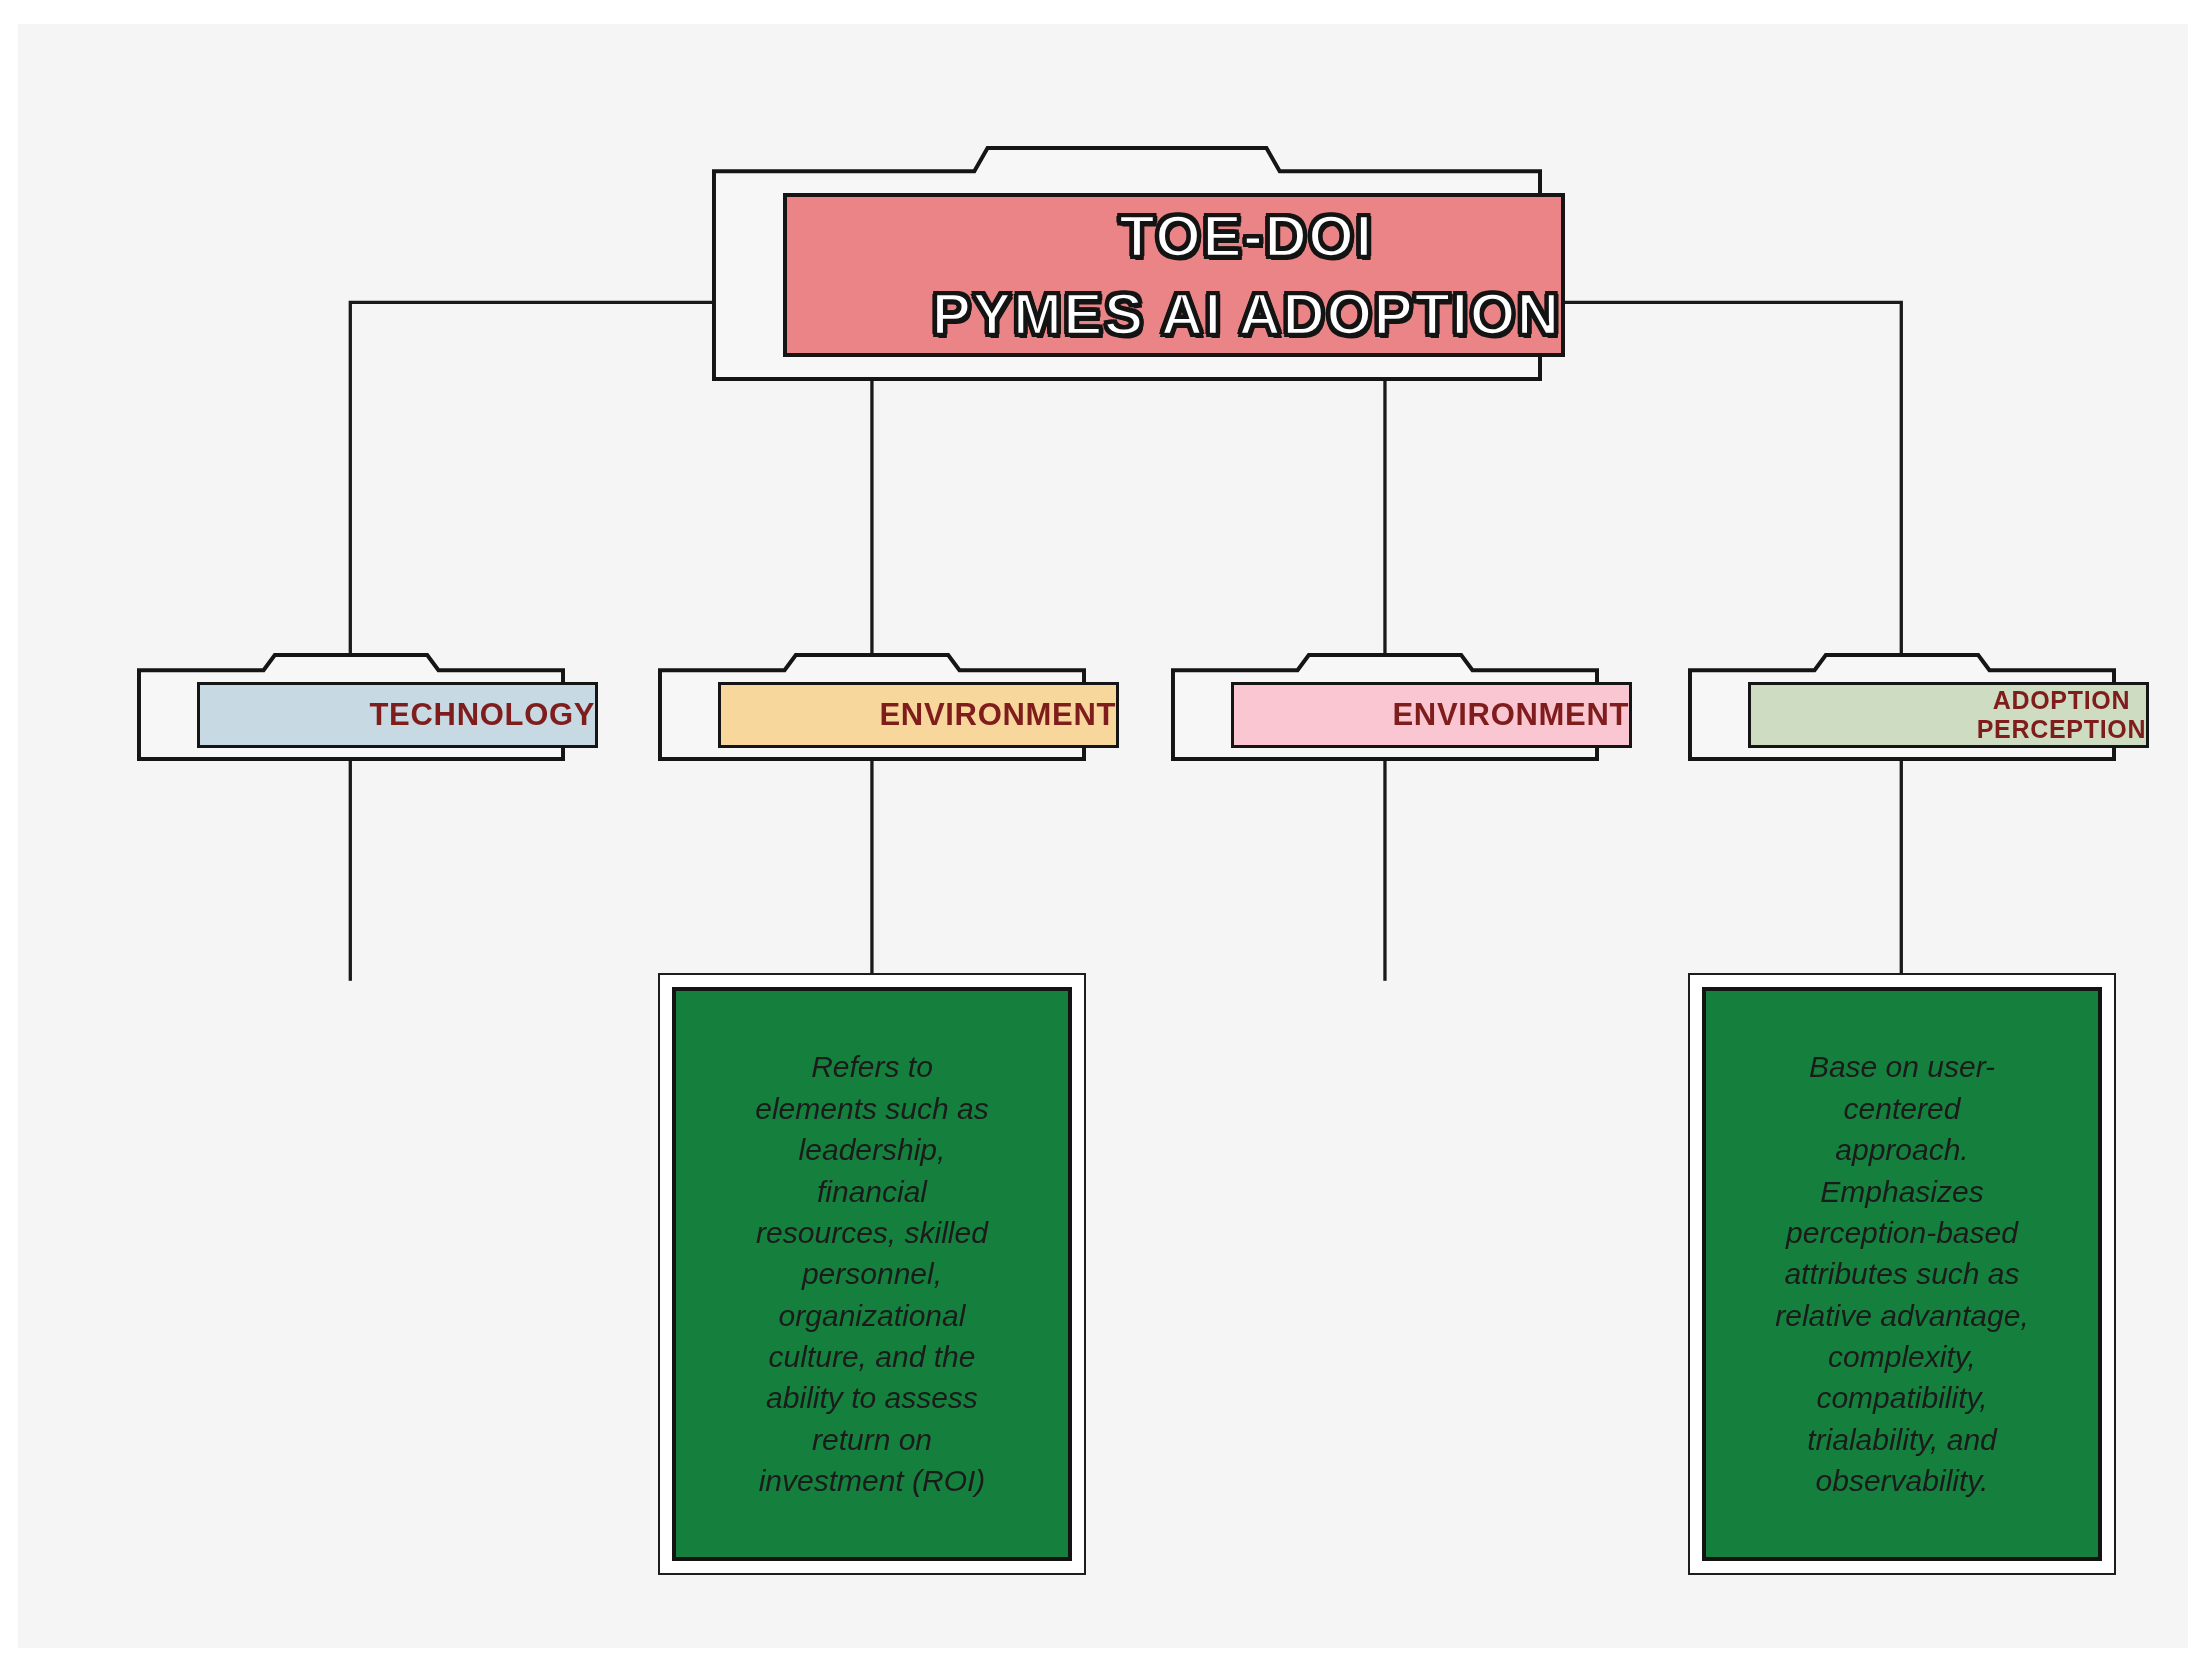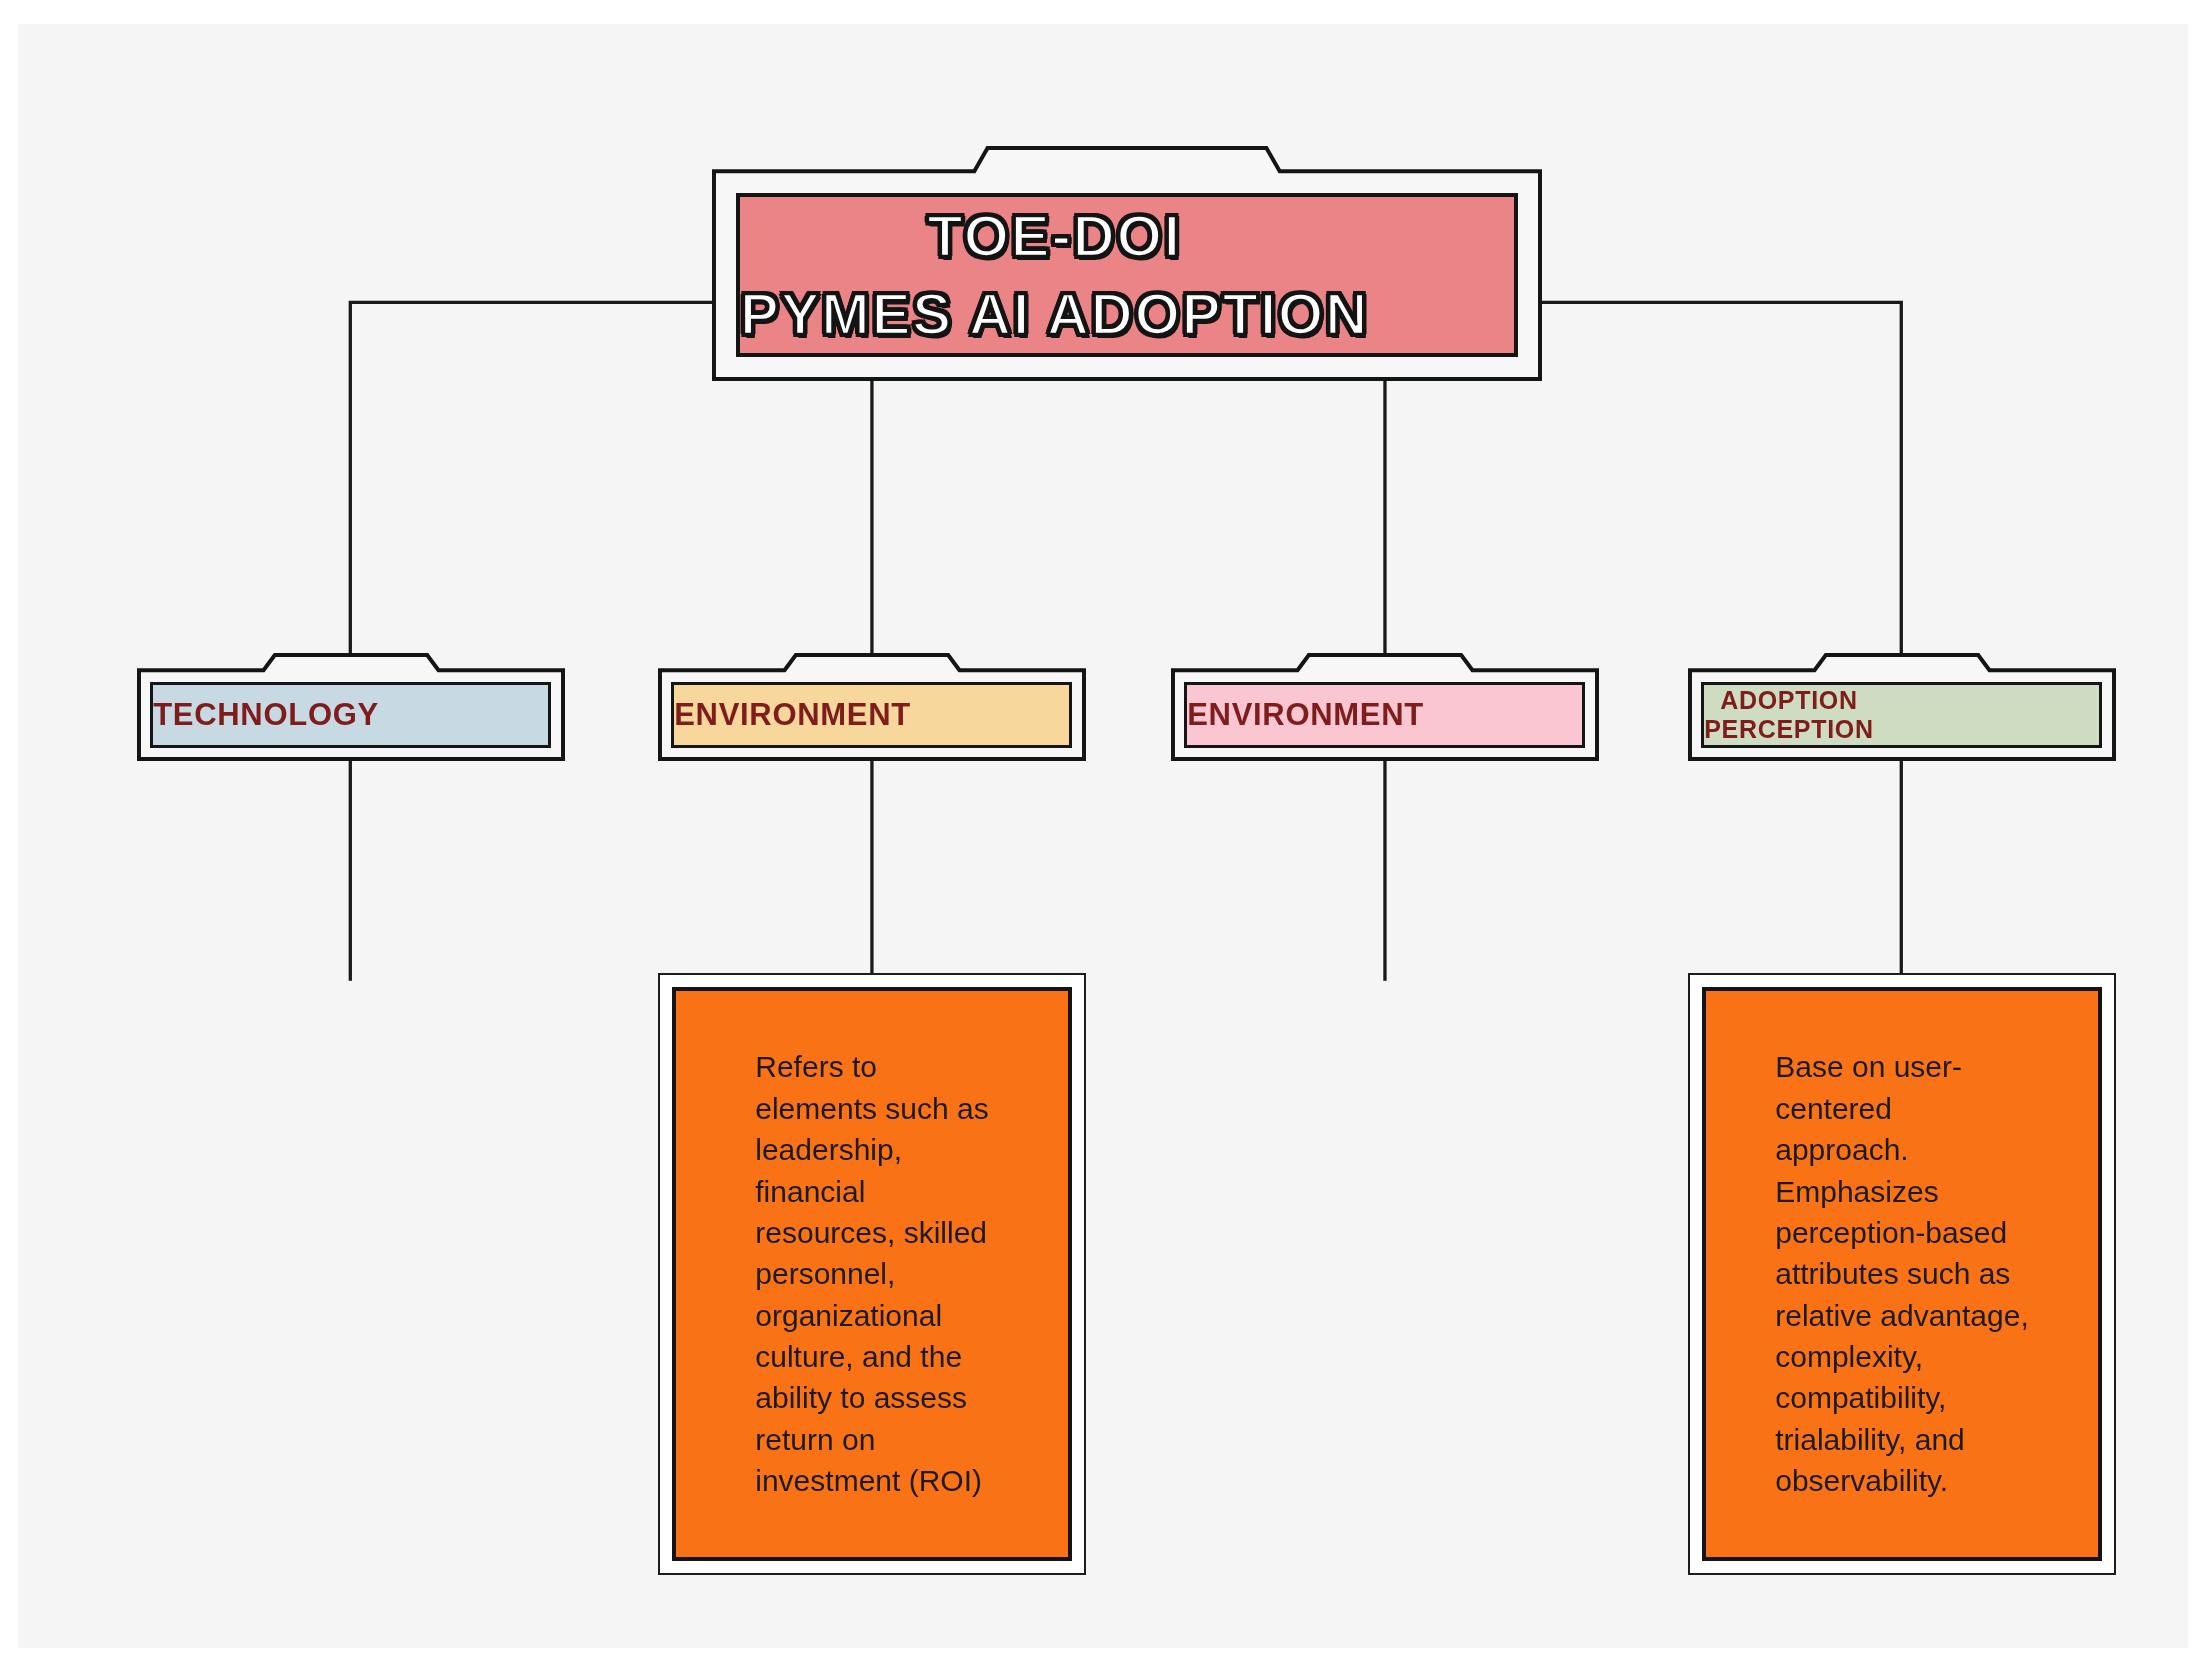--- a/index.html
+++ b/index.html
@@ -19,22 +19,23 @@
     overflow: visible;
   }
   svg.connectors path { fill: none; stroke: #1a1a1a; stroke-width: 5; }
 
   
   .node { position: absolute; }
   .node svg.outline { position: absolute; left: 0; top: 0; width: 100%; height: 100%; overflow: visible; }
   .node svg.outline polygon { fill: #F7F7F7; stroke: #151515; stroke-width: 6; stroke-linejoin: miter; }
   .inner {
     position: absolute; box-sizing: border-box;
-    display: flex; align-items: center; justify-content: flex-start;
+    display: flex; align-items: center; justify-content: flex-end;
     text-align: center;
+    margin-left: 47px;
   }
 
   
   .title-node { left: 694px; top: 122px; width: 830px; height: 235px; }
   .title-inner {
     left: 24px; top: 47px; width: 782px; height: 164px;
     border: 4px solid #151515;
   }
   .title-text {
     white-space: pre-line;
@@ -63,22 +64,24 @@
   .header-label.small-label { font-size: 25px; }
 
   
   .desc-node {
     position: absolute; top: 949px; width: 428px; height: 602px;
     box-sizing: border-box; background: #ffffff;
     border: 2.6px solid #1d1d1d; padding: 12px;
   }
   .desc-inner {
     box-sizing: border-box; width: 100%; height: 100%;
-    border: 4px solid #141414; background: #f97316;
+    border: 4px solid #141414; background: #15803d;
     display: flex; align-items: center; justify-content: center;
+    text-align: center;
+    font-style: italic;
   }
   .desc-text {
     white-space: pre-line;
     font-size: 30px; line-height: 1.38; color: #1b1b1b;
     padding: 0 6.6px;
   }
 
   
   .col-0 { left: 119px; }
   .col-1 { left: 640px; }

